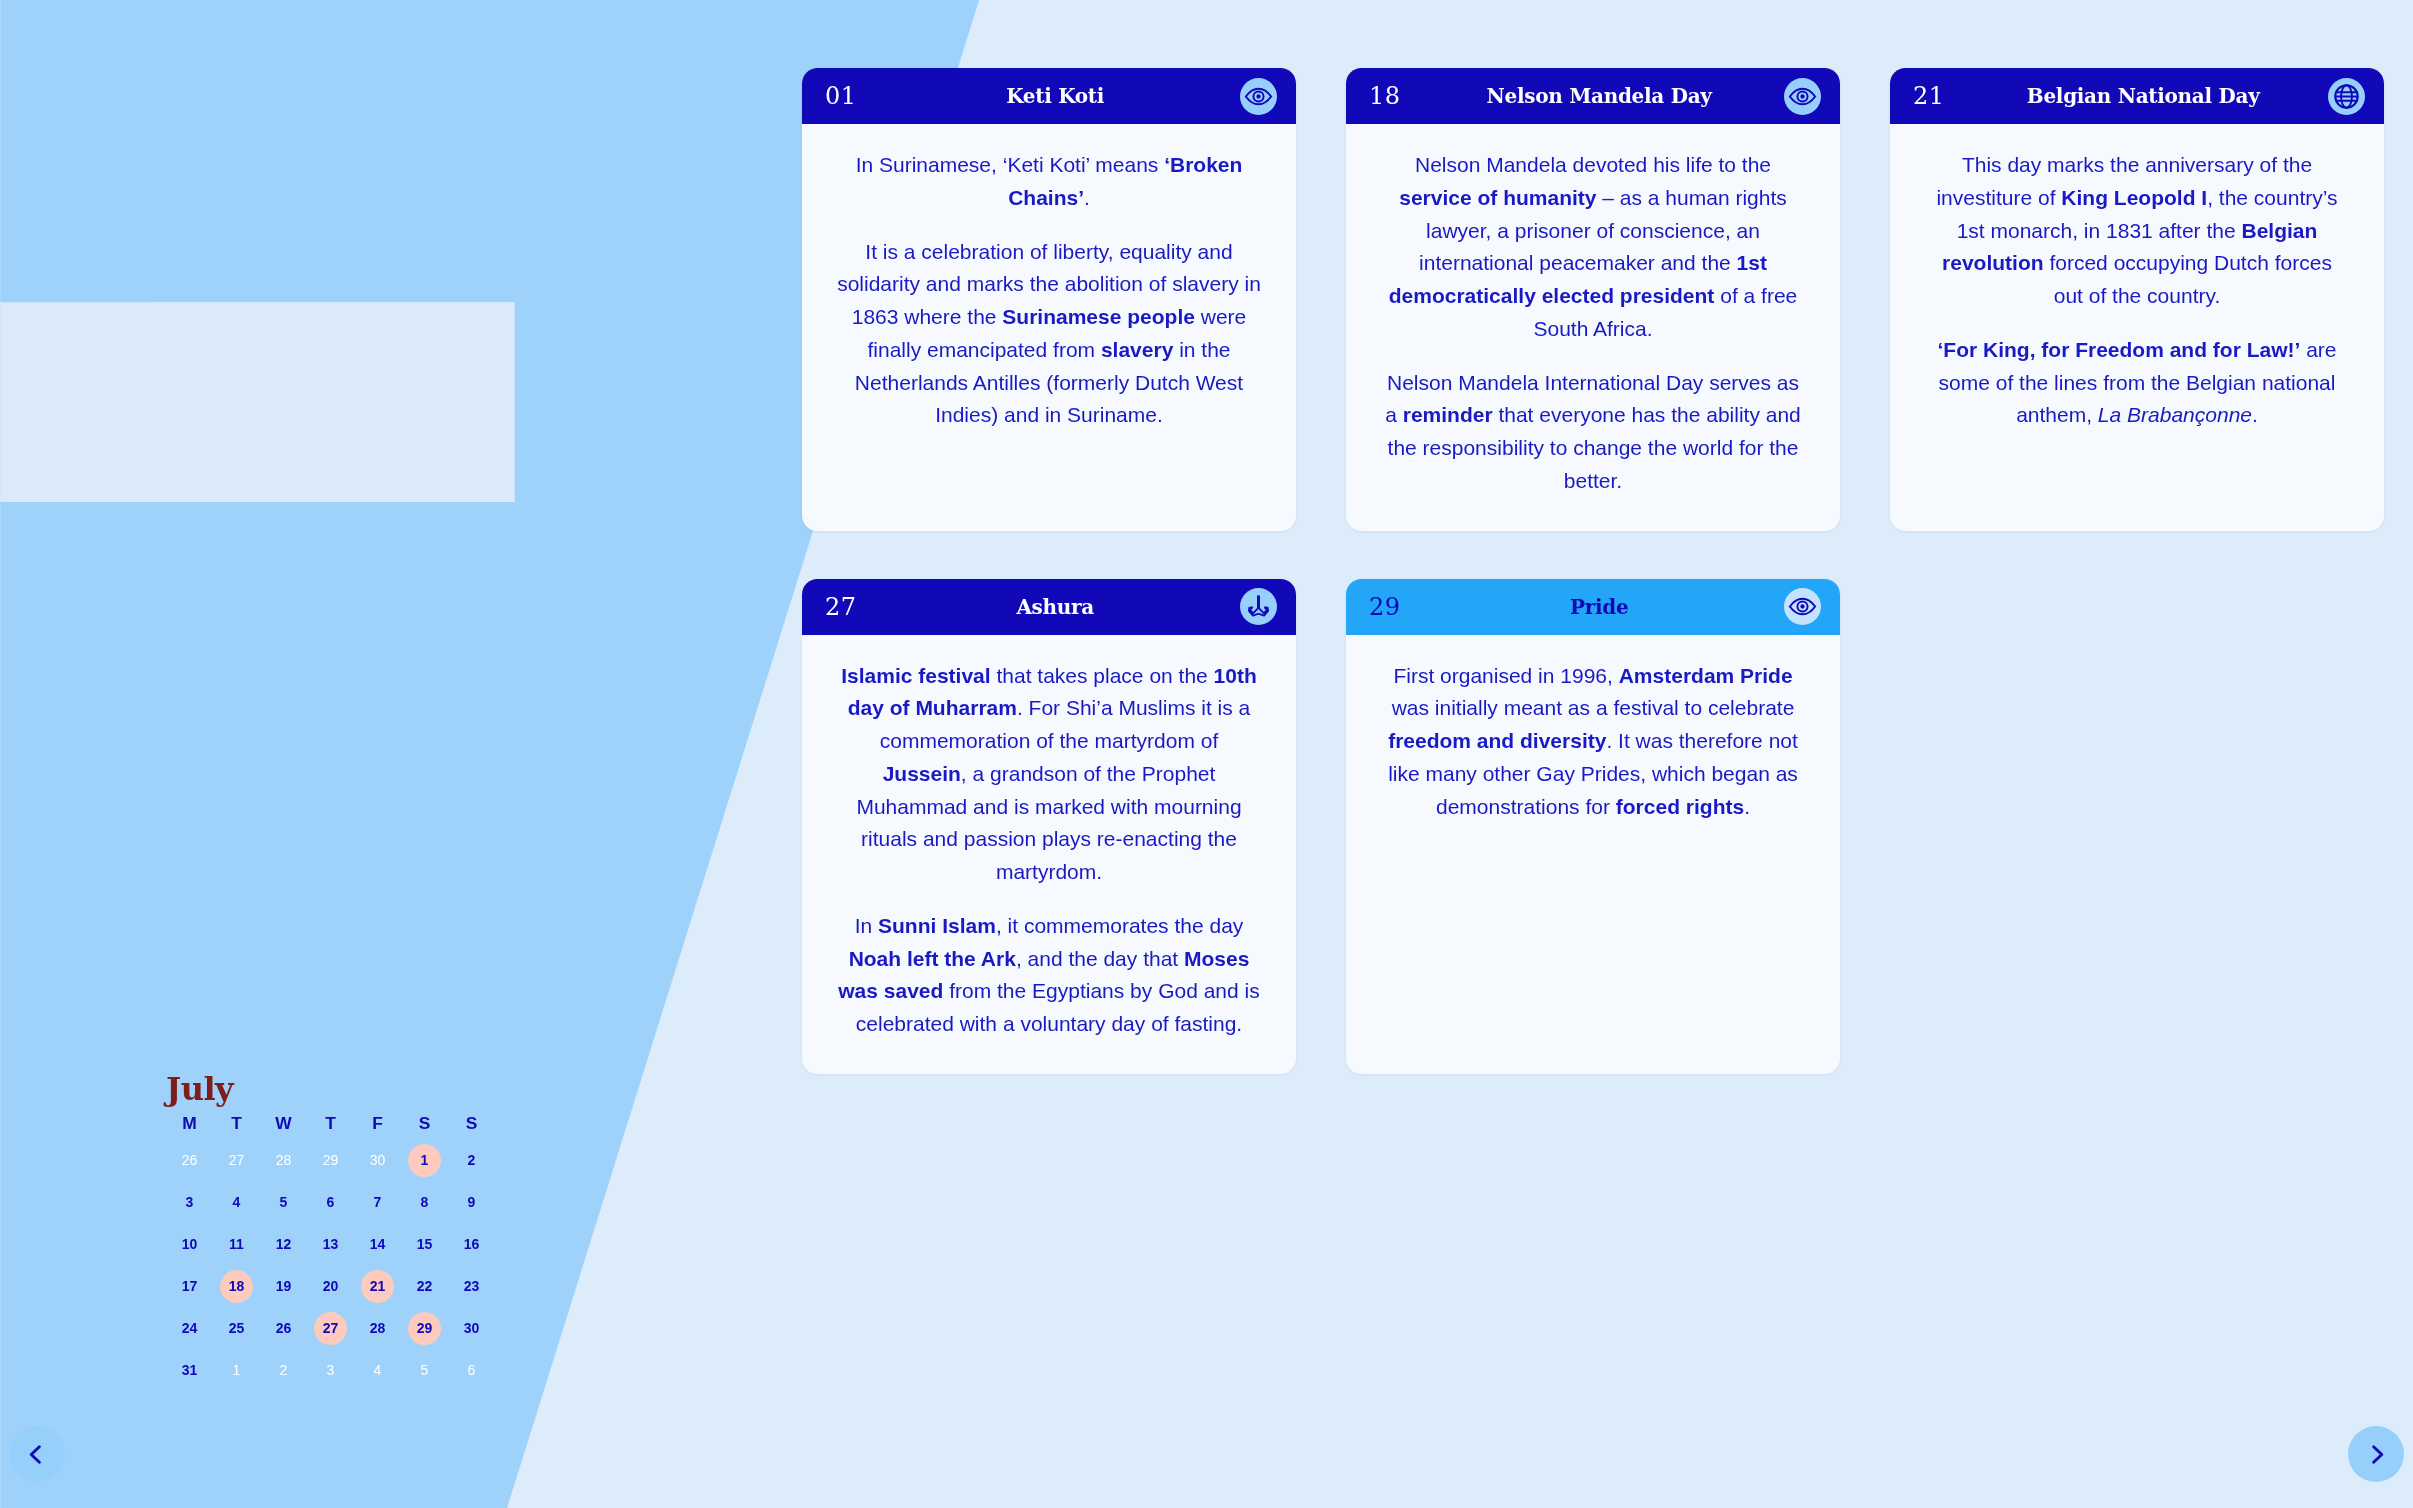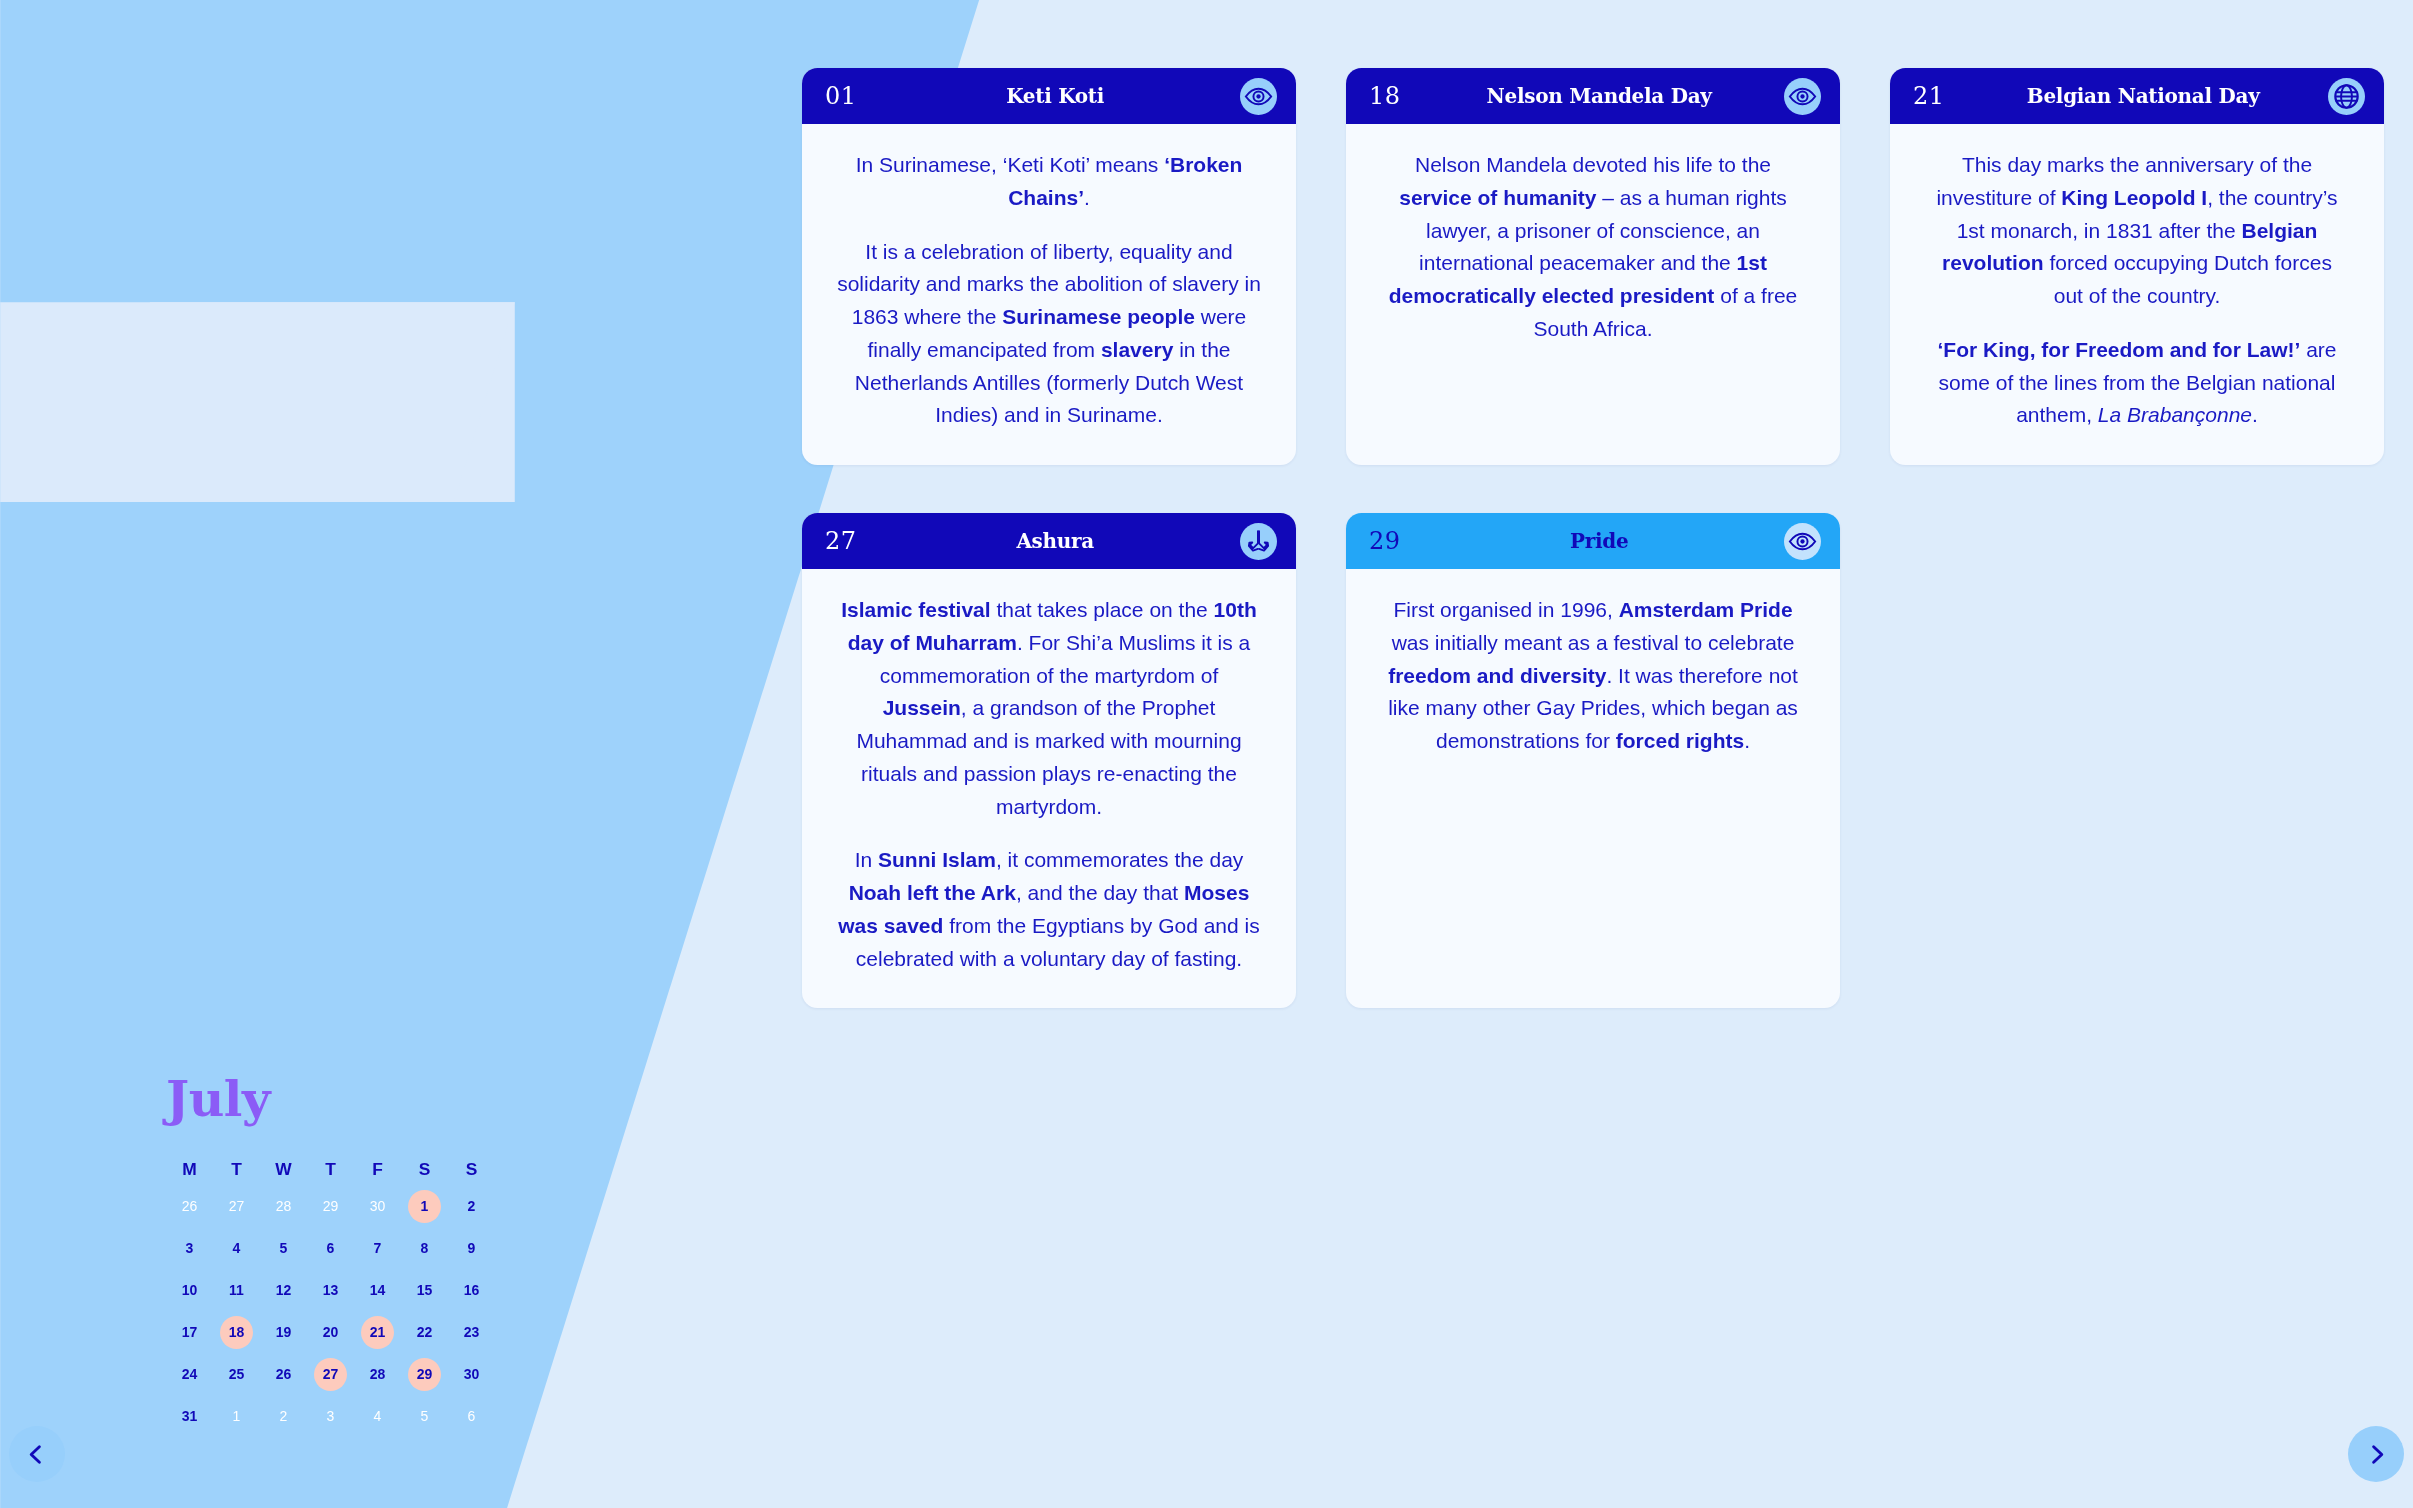--- a/index.html
+++ b/index.html
@@ -74,24 +74,24 @@
 
   
   .calendar {
     position:absolute;
     left:166px; top:1070px;
     z-index:3;
   }
   .cal-title {
     font-family:"DejaVu Serif", serif;
     font-weight:700;
-    font-size:49px;
-    color:#8b5cf6;
+    font-size:32px;
+    color:#7f1d1d;
     letter-spacing:-0.5px;
-    margin-bottom:31px;
+    margin-bottom:5px;
   }
   .cal-grid { display:grid; grid-template-columns:repeat(7,47px); }
   .cal-dow {
     text-align:center;
     font-size:17.4px; font-weight:700;
     color:#1108b8;
     padding-bottom:9.7px;
   }
   .cal-cell {
     height:42px;
@@ -163,20 +163,21 @@
           <svg width="37" height="37" viewBox="0 0 38 38">
             <circle cx="19" cy="19" r="19" fill="#97cffb"></circle>
             <path d="M6 19c4-5.5 8.6-8 13-8s9 2.5 13 8c-4 5.5-8.6 8-13 8s-9-2.5-13-8z" fill="none" stroke="#1108b8" stroke-width="2"></path>
             <circle cx="19" cy="19" r="5.2" fill="none" stroke="#1108b8" stroke-width="2"></circle>
             <circle cx="19" cy="19" r="2.2" fill="#1108b8"></circle>
           </svg>
         </div>
       </div>
       <div class="card-body">
           <p>Nelson Mandela devoted his life to the <b>service of humanity</b> – as a human rights lawyer, a prisoner of conscience, an international peacemaker and the <b>1st democratically elected president</b> of a free South Africa.</p>
+          <p>Nelson Mandela International Day serves as a <b>reminder</b> that everyone has the ability and the responsibility to change the world for the better.</p>
         </div>
     </div>
 
     <div class="card h-short">
       <div class="card-hd">
         <div class="card-num">21</div>
         <div class="card-title">Belgian National Day</div>
         <div class="card-icon">
           <svg width="37" height="37" viewBox="0 0 38 38">
             <circle cx="19" cy="19" r="19" fill="#97cffb"></circle>

